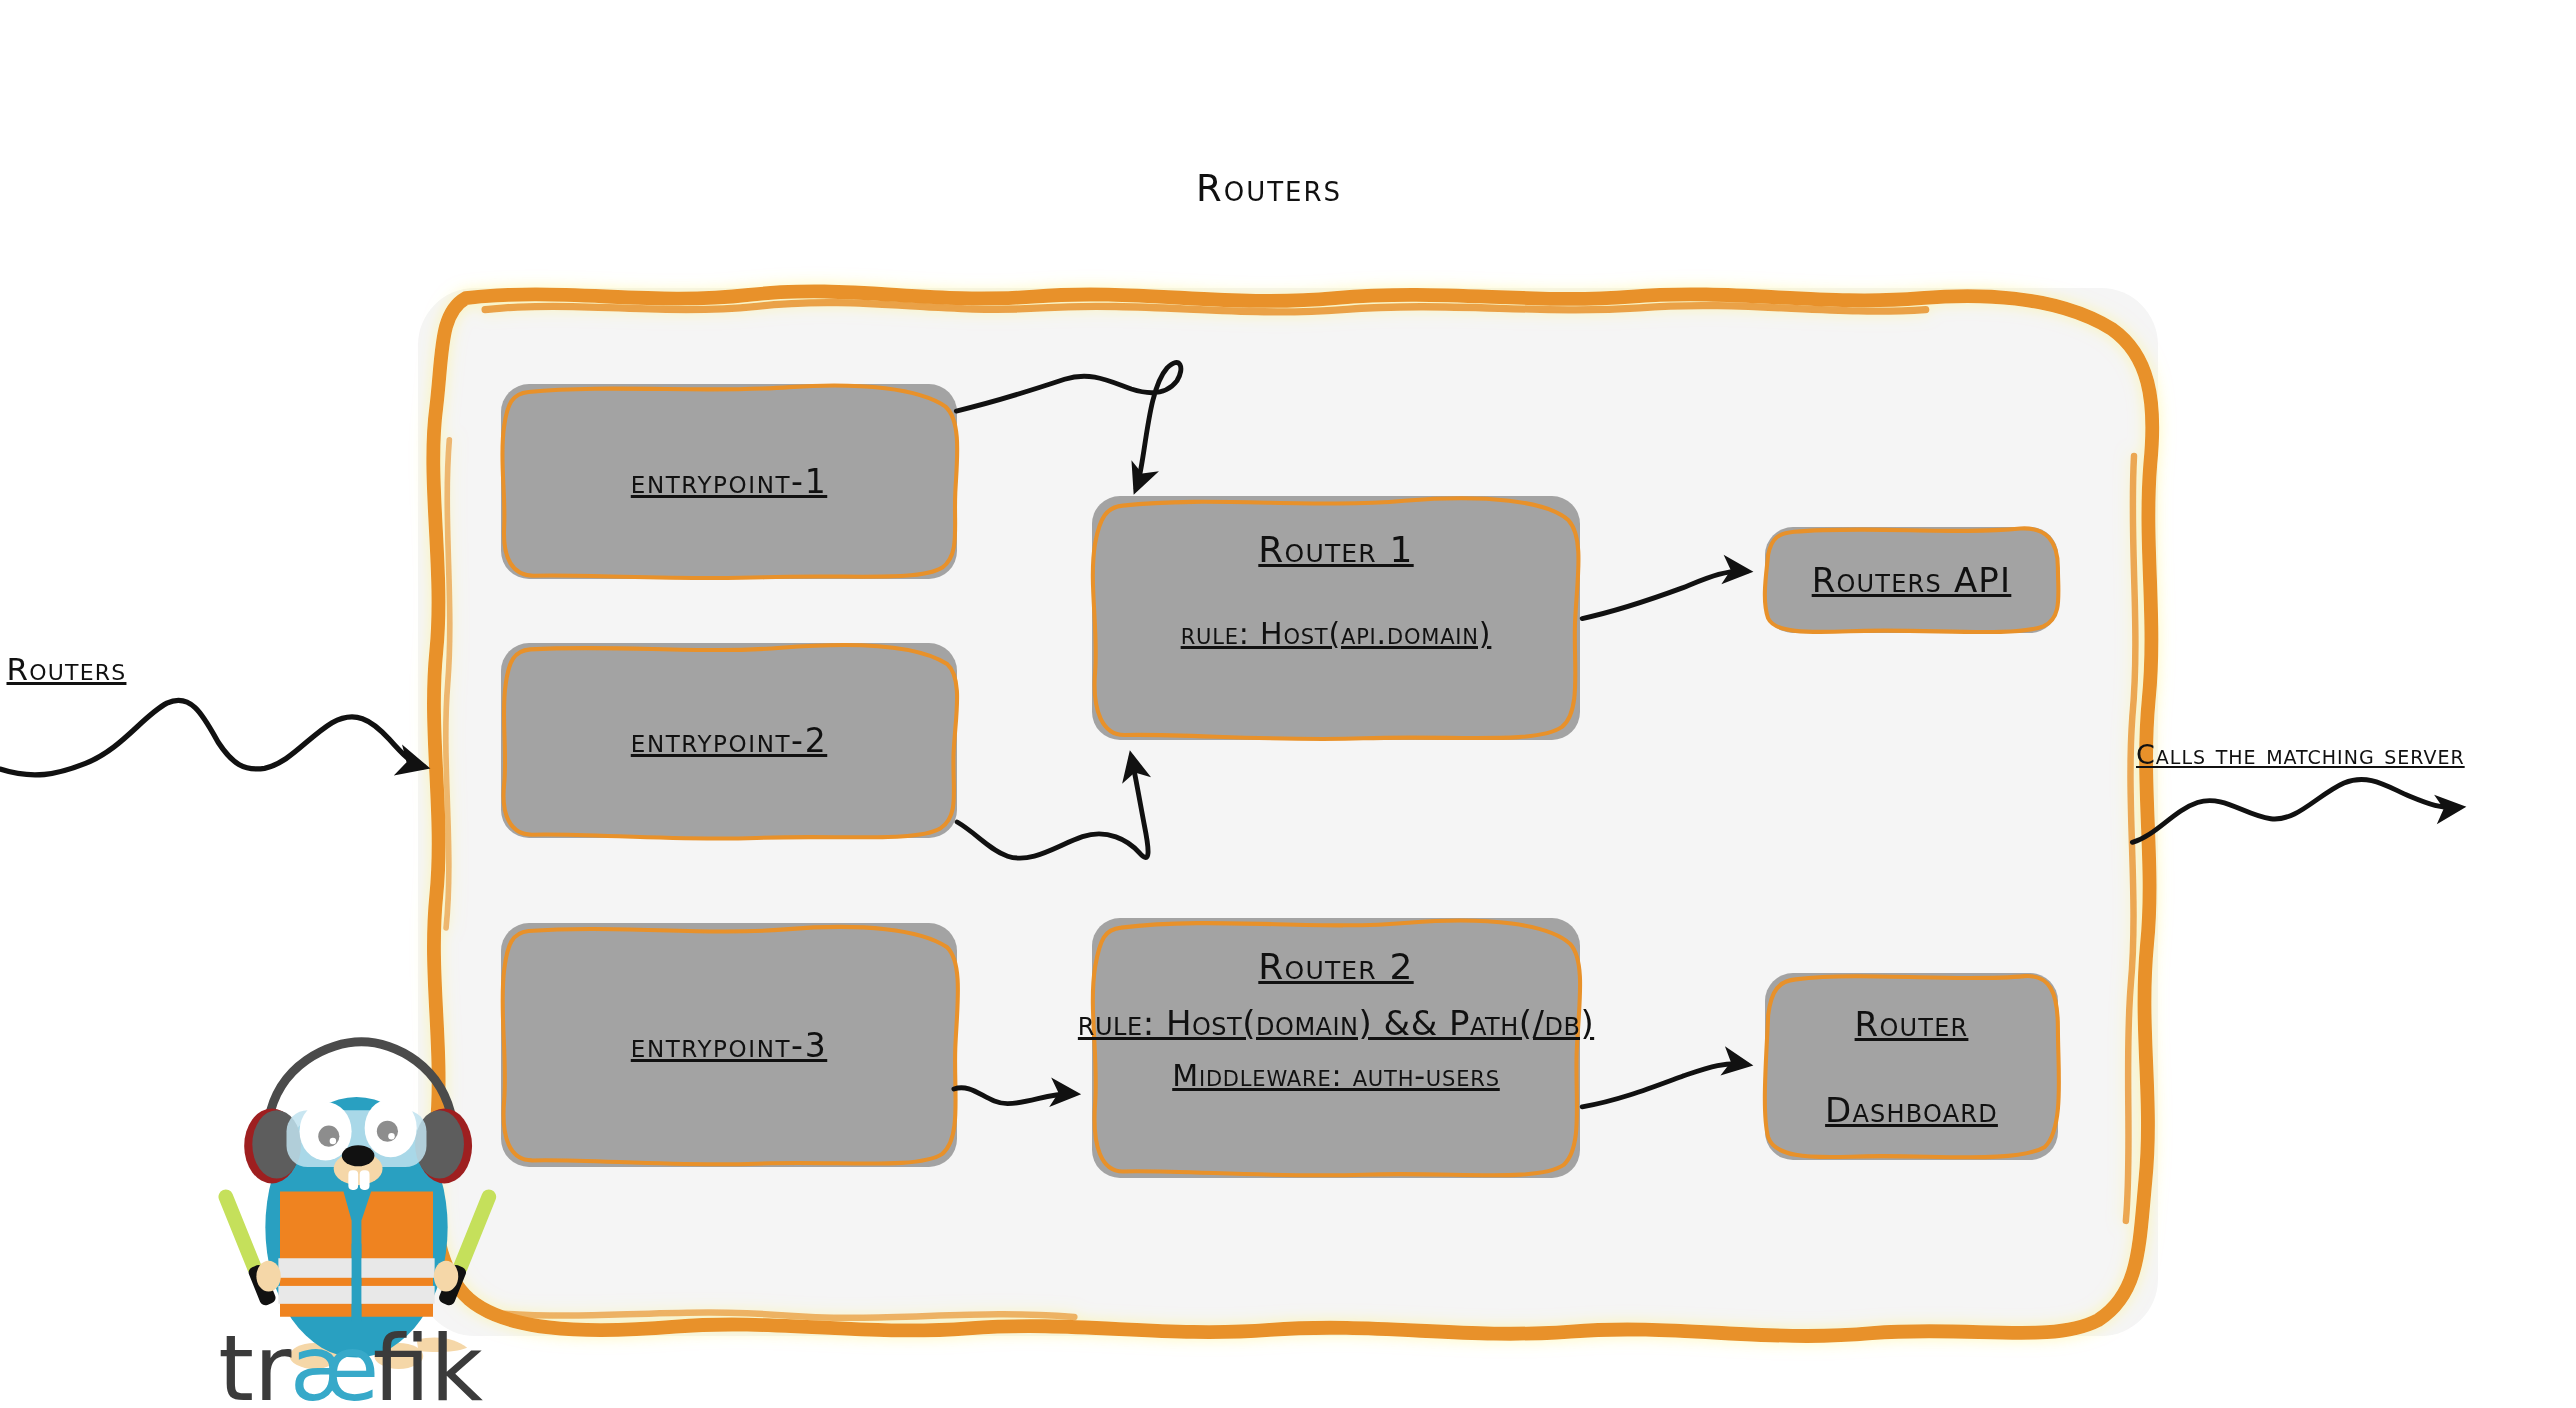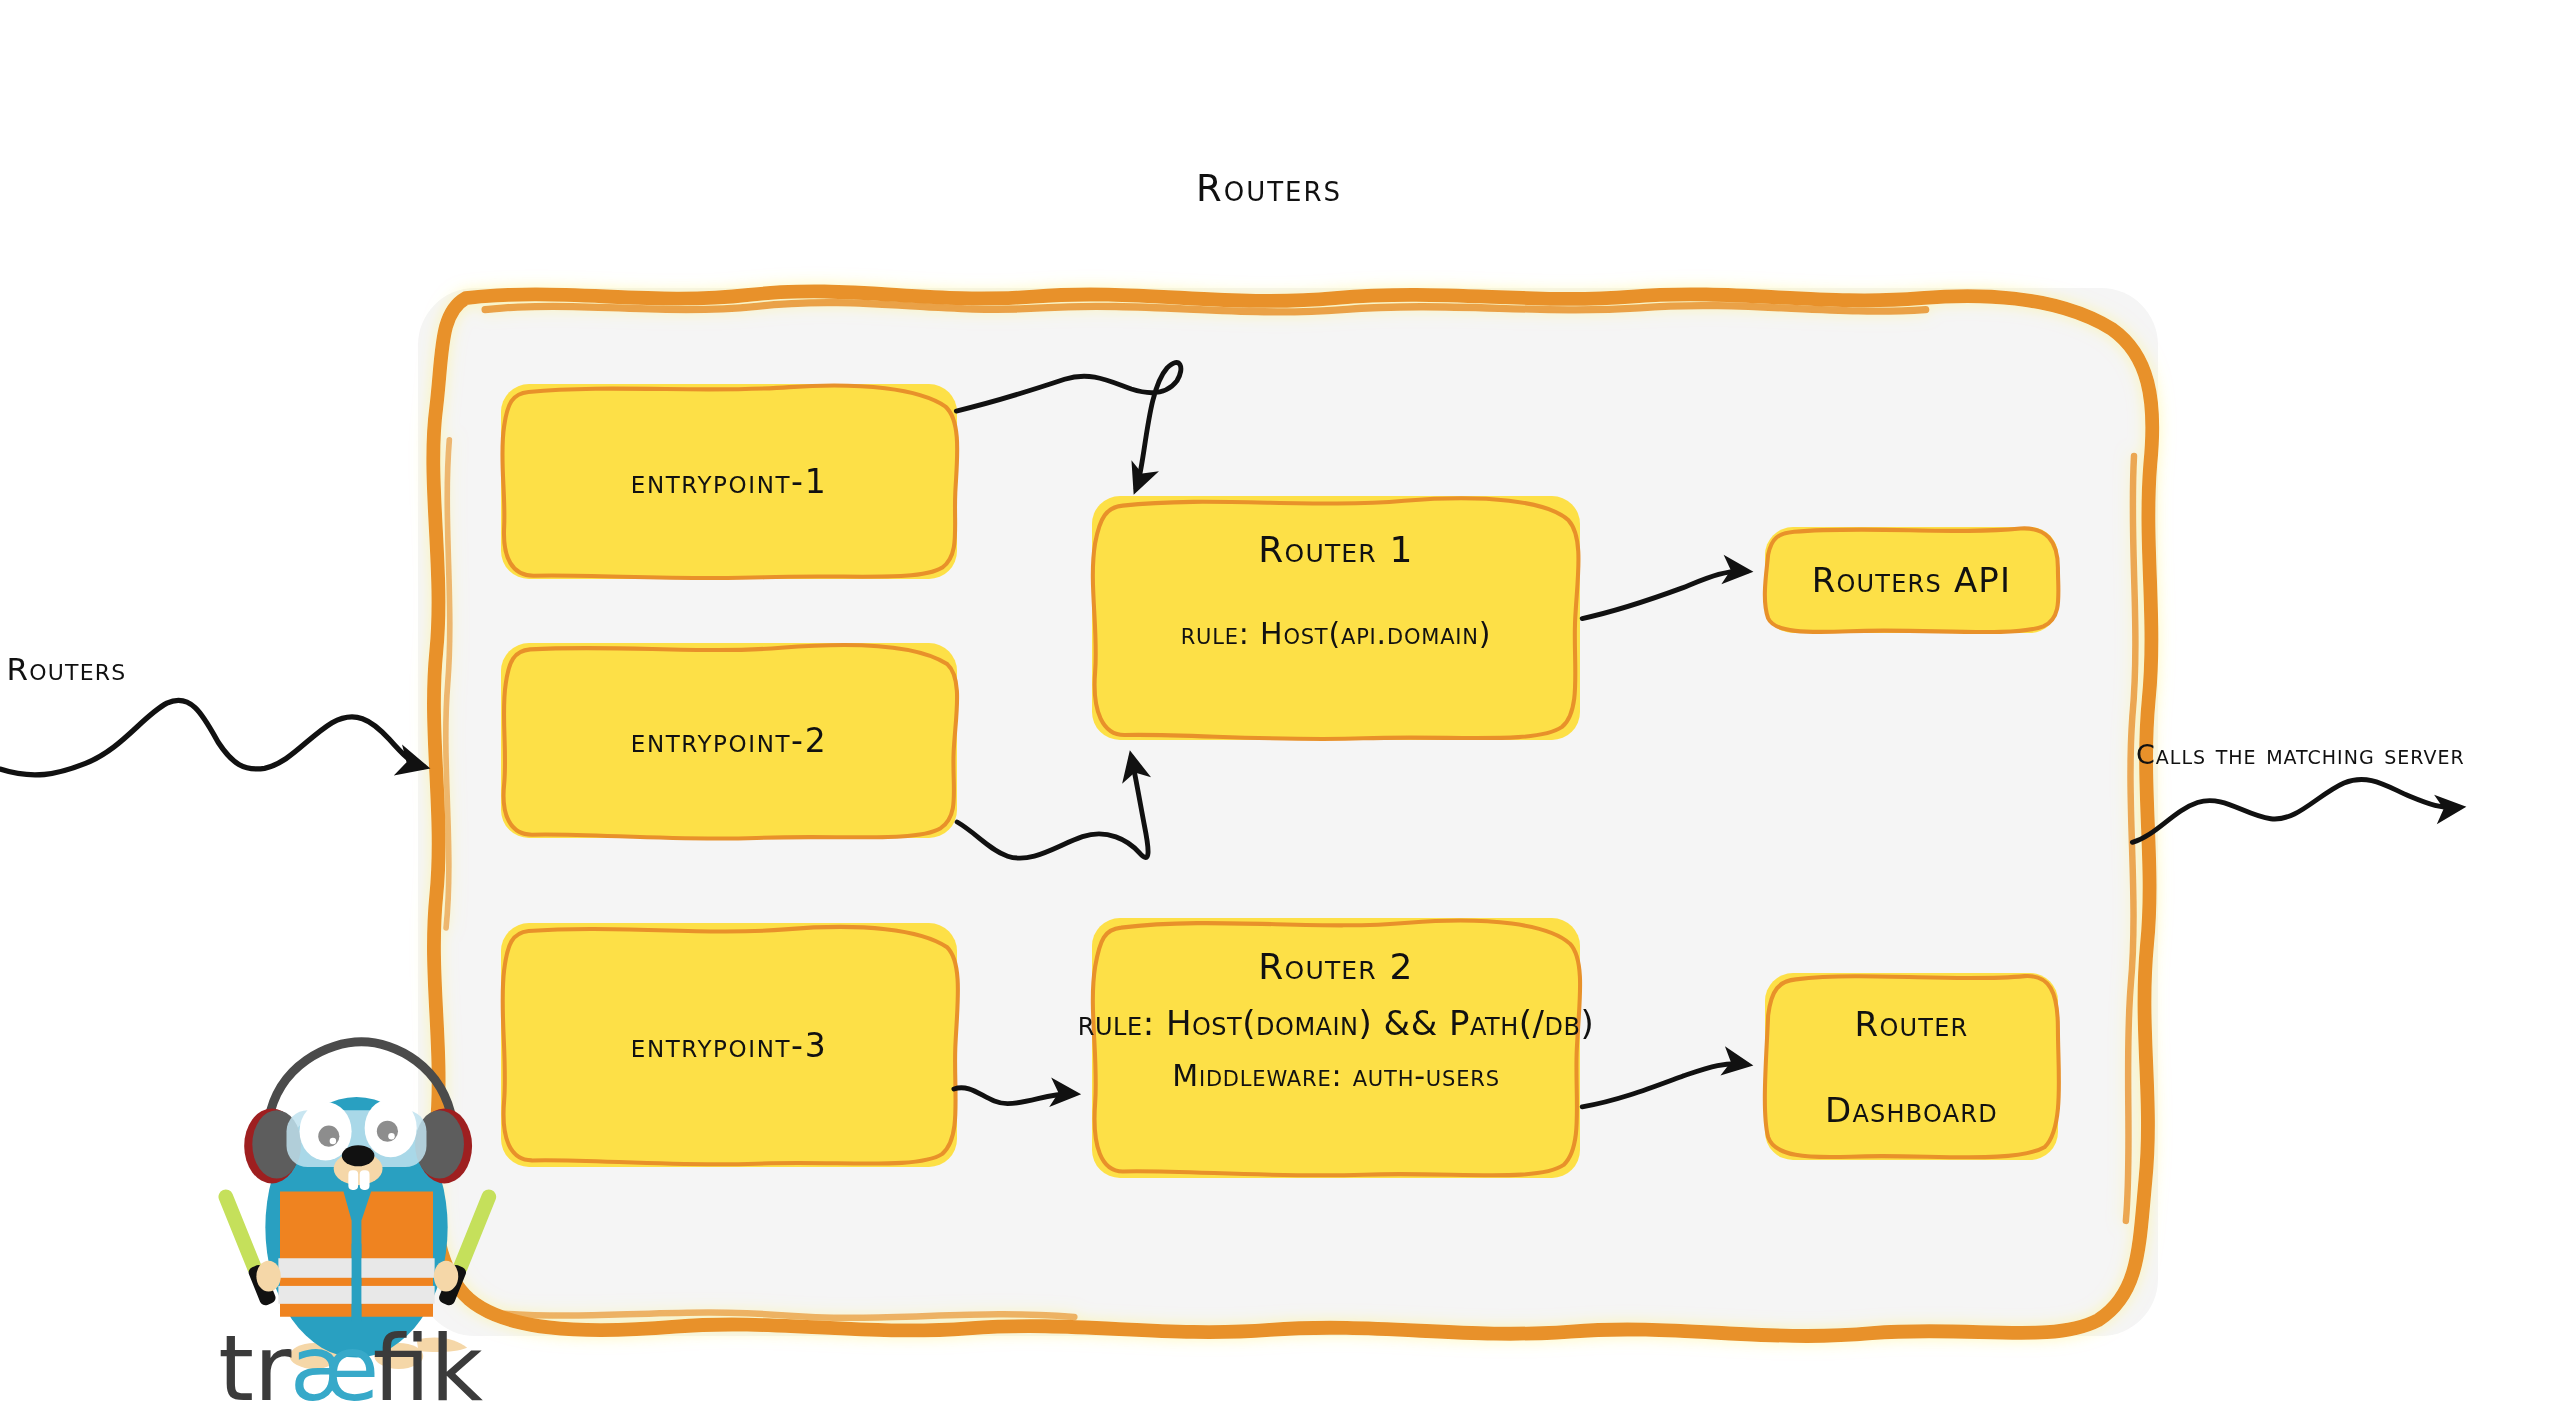--- a/index.html
+++ b/index.html
@@ -16,20 +16,21 @@
   }
 
   
   .hand {
     font-family: "DejaVu Sans", sans-serif;
     color: #111111;
     font-variant: small-caps;
     letter-spacing: 0.4px;
     white-space: nowrap;
     font-weight: 500;
+    text-decoration: underline;
   }
 
   
   #diagram-title {
     position: absolute;
     left: 0;
     top: 167px;
     width: 2576px;
     text-align: center;
     font-size: 37px;
@@ -57,21 +58,21 @@
     position: absolute;
     inset: 0;
     width: 100%;
     height: 100%;
     overflow: visible;
   }
 
   
   .box {
     position: absolute;
-    background: #fde047;
+    background: #a3a3a3;
     border-radius: 28px;
   }
   .box > svg {
     position: absolute;
     left: -4.9px; top: -4.9px;
     width: calc(100% + 9.8px);
     height: calc(100% + 9.8px);
     overflow: visible;
   }
   .box .label-wrap {

